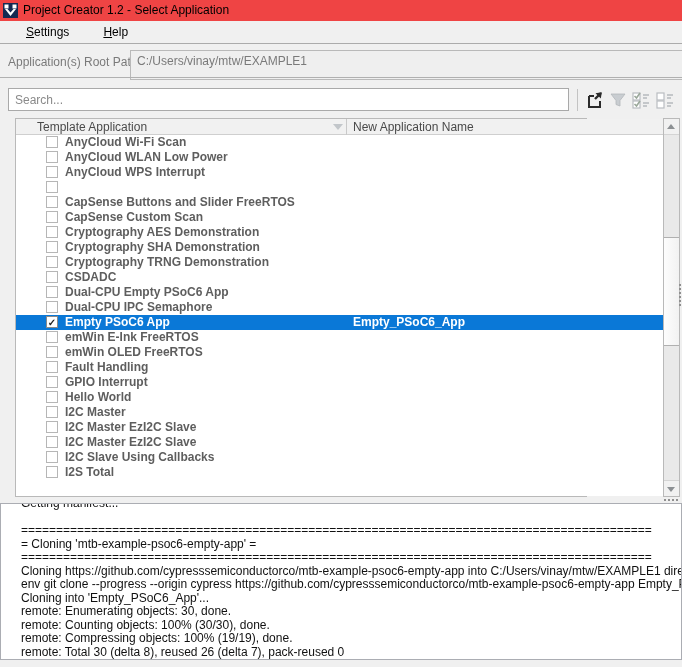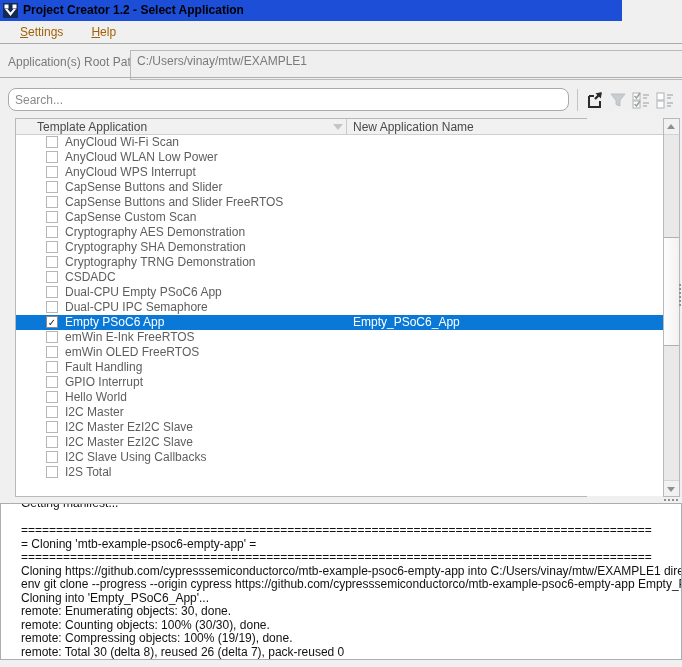--- a/index.html
+++ b/index.html
@@ -6,44 +6,44 @@
   html,body { width:682px; height:667px; }
   body {
     font-family:"Liberation Sans", sans-serif;
     background:#f0f0f0;
     position:relative;
     overflow:hidden;
     font-size:12px;
     color:#1a1a1a;
   }
   
-  .titlebar { position:absolute; left:0; top:0; width:622px; height:21px; background:#1d4ed8;font-weight:bold; }
+  .titlebar { position:absolute; left:0; top:0; width:682px; height:21px; background:#ef4444; }
   .app-icon { position:absolute; left:3px; top:3px; width:15px; height:15px; }
   .title-text { position:absolute; left:23px; top:3px; font-size:12px; color:#000; white-space:nowrap; }
   
   .menubar { position:absolute; left:0; top:21px; width:682px; height:23px; background:#f0f0f0; border-bottom:1px solid #ababab; }
-  .menu-item { display:inline-block; padding:4px 8px 0 8px; margin-left:12px; color:#a16207; cursor:default; }
+  .menu-item { display:inline-block; padding:4px 8px 0 8px; margin-left:18px; color:#000000; cursor:default; }
   
   .rootpath-label { position:absolute; left:8px; top:55px; color:#7a7a7a; }
   .rootpath-field { position:absolute; left:130px; top:50px; width:552px; height:30px; background:#efefef; border:1px solid #b9b9b9; border-right:none; color:#7a7a7a; line-height:21px; padding-left:6px; white-space:nowrap; overflow:hidden; }
   .sep-line { position:absolute; left:0; width:682px; height:1px; background:#b0b0b0; }
   
-  .search-input { position:absolute; left:8px; top:88px; width:561px; height:23px; border:1px solid #a9a9a9; border-radius:8px; background:#fff; font-family:"Liberation Sans",sans-serif; font-size:12px; color:#333; padding:0 6px; outline:none; }
+  .search-input { position:absolute; left:8px; top:88px; width:561px; height:23px; border:1px solid #a9a9a9; border-radius:0; background:#fff; font-family:"Liberation Sans",sans-serif; font-size:12px; color:#333; padding:0 6px; outline:none; }
   .search-input::placeholder { color:#8a8a8a; }
   .tool-sep { position:absolute; left:577px; top:89px; width:1px; height:22px; background:#c3c3c3; }
   .tool-btn { position:absolute; top:90px; width:20px; height:20px; cursor:default; }
   
   .table-frame { position:absolute; left:15px; top:118px; width:572px; height:379px; background:#ffffff; border:1px solid #b9b9b9; }
   .thead { position:absolute; left:0; top:0; width:655px; height:16px; background:#f1f1f1; border-bottom:1px solid #cfcfcf; color:#4a4a4a; }
   .th1 { position:absolute; left:21px; top:1px; }
   .th2 { position:absolute; left:337px; top:1px; }
   .th-divider { position:absolute; left:330px; top:0; width:1px; height:16px; background:#c9c9c9; }
   .sort-indicator { position:absolute; left:317px; top:5px; width:0; height:0; border-left:5px solid transparent; border-right:5px solid transparent; border-top:6px solid #c2c6ca; }
   .tbody { position:absolute; left:0; top:16px; width:655px; height:361px; background:#fff; overflow:hidden; }
-  .trow { position:relative; height:15px; line-height:15px; color:#5e5e5e; white-space:nowrap; }
+  .trow { position:relative; height:15px; line-height:15px; color:#5e5e5e; white-space:nowrap;font-weight:bold; }
   .trow .cb { position:absolute; left:30px; top:1px; width:12px; height:12px; background:#fff; border:1px solid #b6b6b6; font-size:10px; line-height:11px; text-align:center; color:#222; }
   .trow .tname { position:absolute; left:49px; top:0; }
   .trow .tnew { position:absolute; left:337px; top:0; }
   .trow.selected { background:#0a78d7; color:#ffffff; }
   .trow.selected .cb { border-color:#8a8a8a; }
   
   .vscroll { position:absolute; left:663px; top:118px; width:17px; height:379px; background:#e9e9e9; border:1px solid #b9b9b9; border-left:1px solid #b9b9b9; }
   .sb-btn { position:absolute; left:0; width:15px; height:16px; background:#f1f1f1; }
   .sb-btn.up { top:0; border-bottom:1px solid #d4d4d4; }
   .sb-btn.down { bottom:0; border-top:1px solid #d4d4d4; }
@@ -139,21 +139,20 @@
         <span class="tname">AnyCloud WLAN Low Power</span>
         <span class="tnew"></span>
       </div>
       <div class="trow">
         <span class="cb"></span>
         <span class="tname">AnyCloud WPS Interrupt</span>
         <span class="tnew"></span>
       </div>
       <div class="trow">
         <span class="cb"></span>
-        <span class="tname">CapSense Buttons and Slider</span>
         <span class="tnew"></span>
       </div>
       <div class="trow">
         <span class="cb"></span>
         <span class="tname">CapSense Buttons and Slider FreeRTOS</span>
         <span class="tnew"></span>
       </div>
       <div class="trow">
         <span class="cb"></span>
         <span class="tname">CapSense Custom Scan</span>

